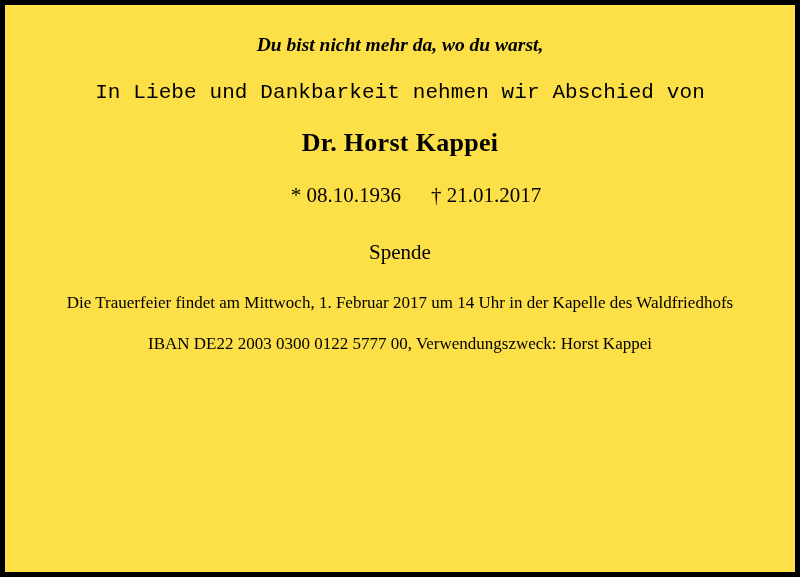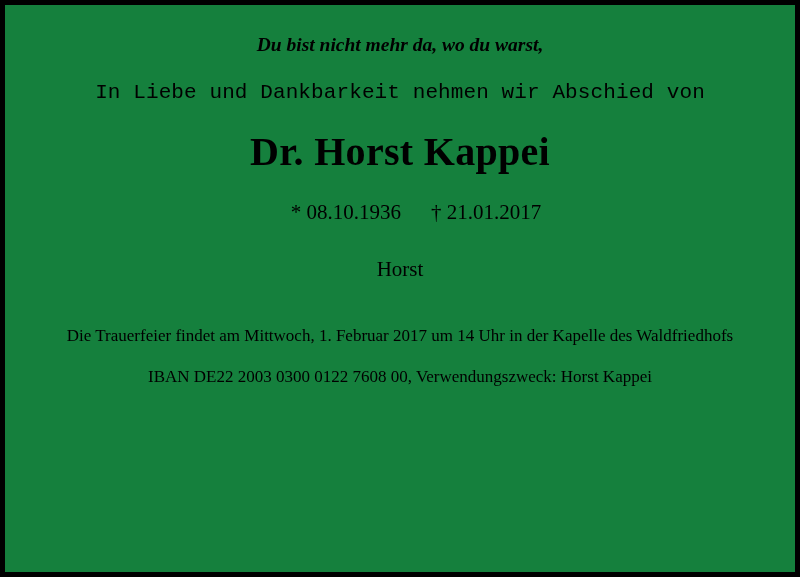--- a/index.html
+++ b/index.html
@@ -8,21 +8,21 @@
     background: #ffffff;
   }
   body {
     font-family: "Liberation Serif", serif;
     color: #000000;
   }
   #obituary {
     width: 800px;
     height: 577px;
     box-sizing: border-box;
-    background: #15803d;
+    background: #fde047;
     border: 5px solid #000000;
     position: relative;
     overflow: hidden;
   }
   .inner {
     box-sizing: border-box;
     width: 100%;
     height: 100%;
     padding: 22px 22px 14px 22px;
     display: flex;
@@ -40,21 +40,21 @@
   .verse div {
     white-space: nowrap;
   }
   .intro {
     font-size: 21px;
     margin-top: 22px;
     letter-spacing: 0.1px;
     font-family: Liberation Mono, monospace;
   }
   .name {
-    font-size: 40px;
+    font-size: 26px;
     font-weight: bold;
     margin-top: 24px;
     letter-spacing: 0.3px;
   }
   .dates {
     font-size: 21px;
     margin-top: 25px;
     margin-left: 32px;
   }
   .dates .gap {
@@ -72,21 +72,20 @@
   .family div:last-child {
     margin-bottom: 0;
   }
   .notes {
     margin-top: 28px;
     font-size: 17px;
     line-height: 1.45;
   }
   .notes .block {
     margin-bottom: 17px;
-    margin-top: 16px;
   }
   .notes .block:last-child {
     margin-bottom: 0;
   }
   .notes .block div {
     white-space: nowrap;
   }
 </style>
 </head>
 <body>
@@ -100,26 +99,26 @@
 
     <div class="intro">In Liebe und Dankbarkeit nehmen wir Abschied von</div>
 
     <div class="name">Dr. Horst Kappei</div>
 
     <div class="dates">
       <span>* 08.10.1936</span><span class="gap"></span><span>† 21.01.2017</span>
     </div>
 
     <div class="family">
-      <div>Horst</div>
+      <div>Spende</div>
     </div>
 
     <div class="notes">
       <div class="block">
         <div>Die Trauerfeier findet am Mittwoch, 1. Februar 2017 um 14 Uhr in der Kapelle des Waldfriedhofs</div>
       </div>
       <div class="block">
-        <div>IBAN DE22 2003 0300 0122 7608 00, Verwendungszweck: Horst Kappei</div>
+        <div>IBAN DE22 2003 0300 0122 5777 00, Verwendungszweck: Horst Kappei</div>
       </div>
     </div>
 
   </div>
 </div>
 
 </body></html>

